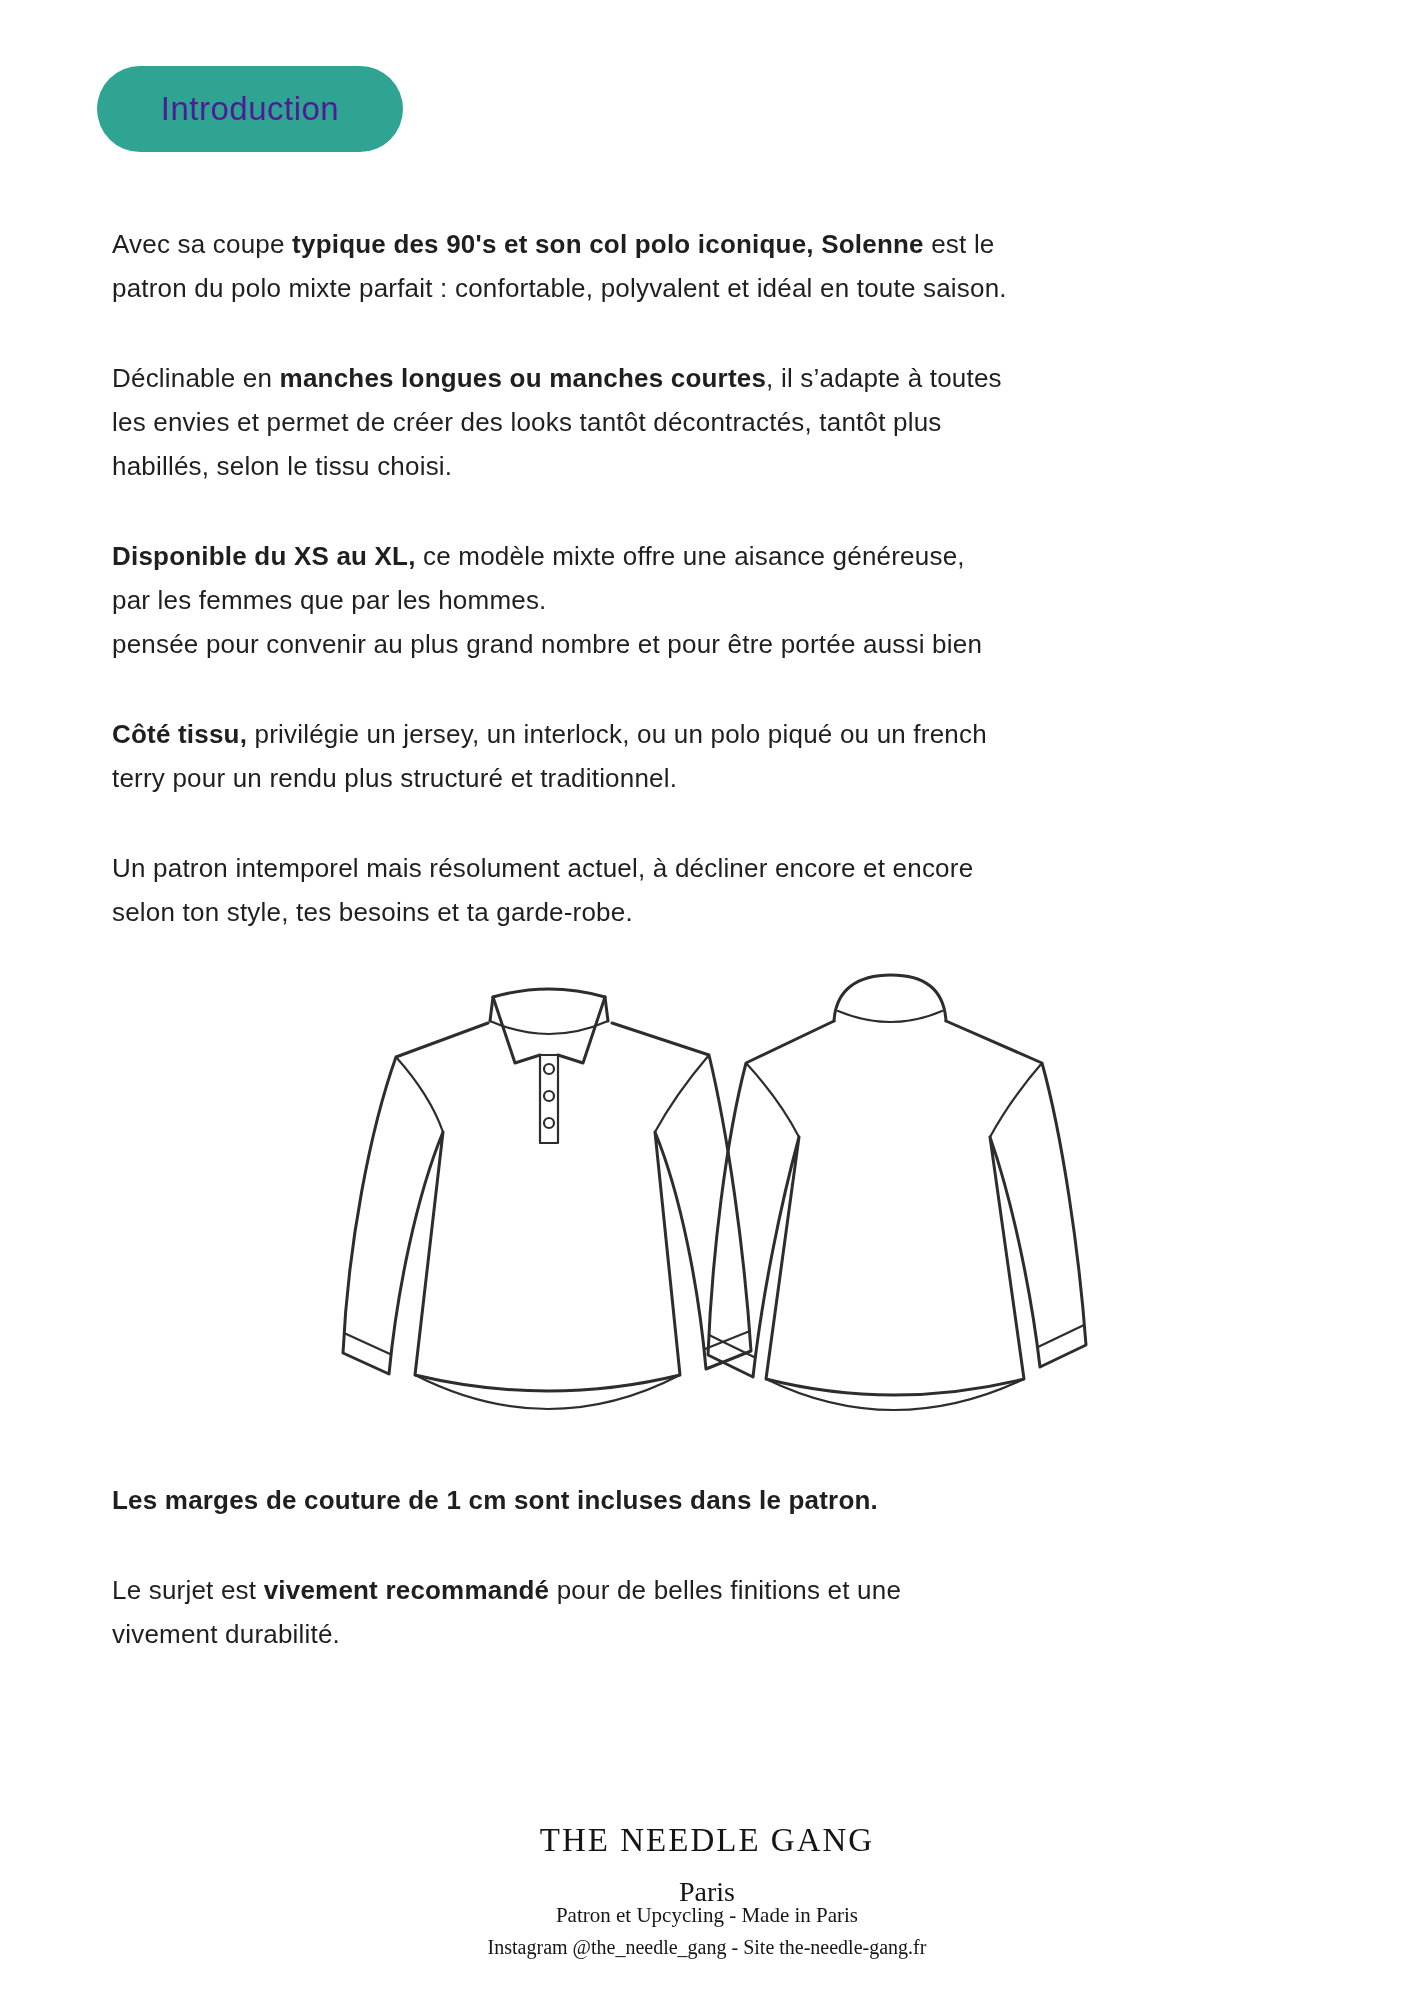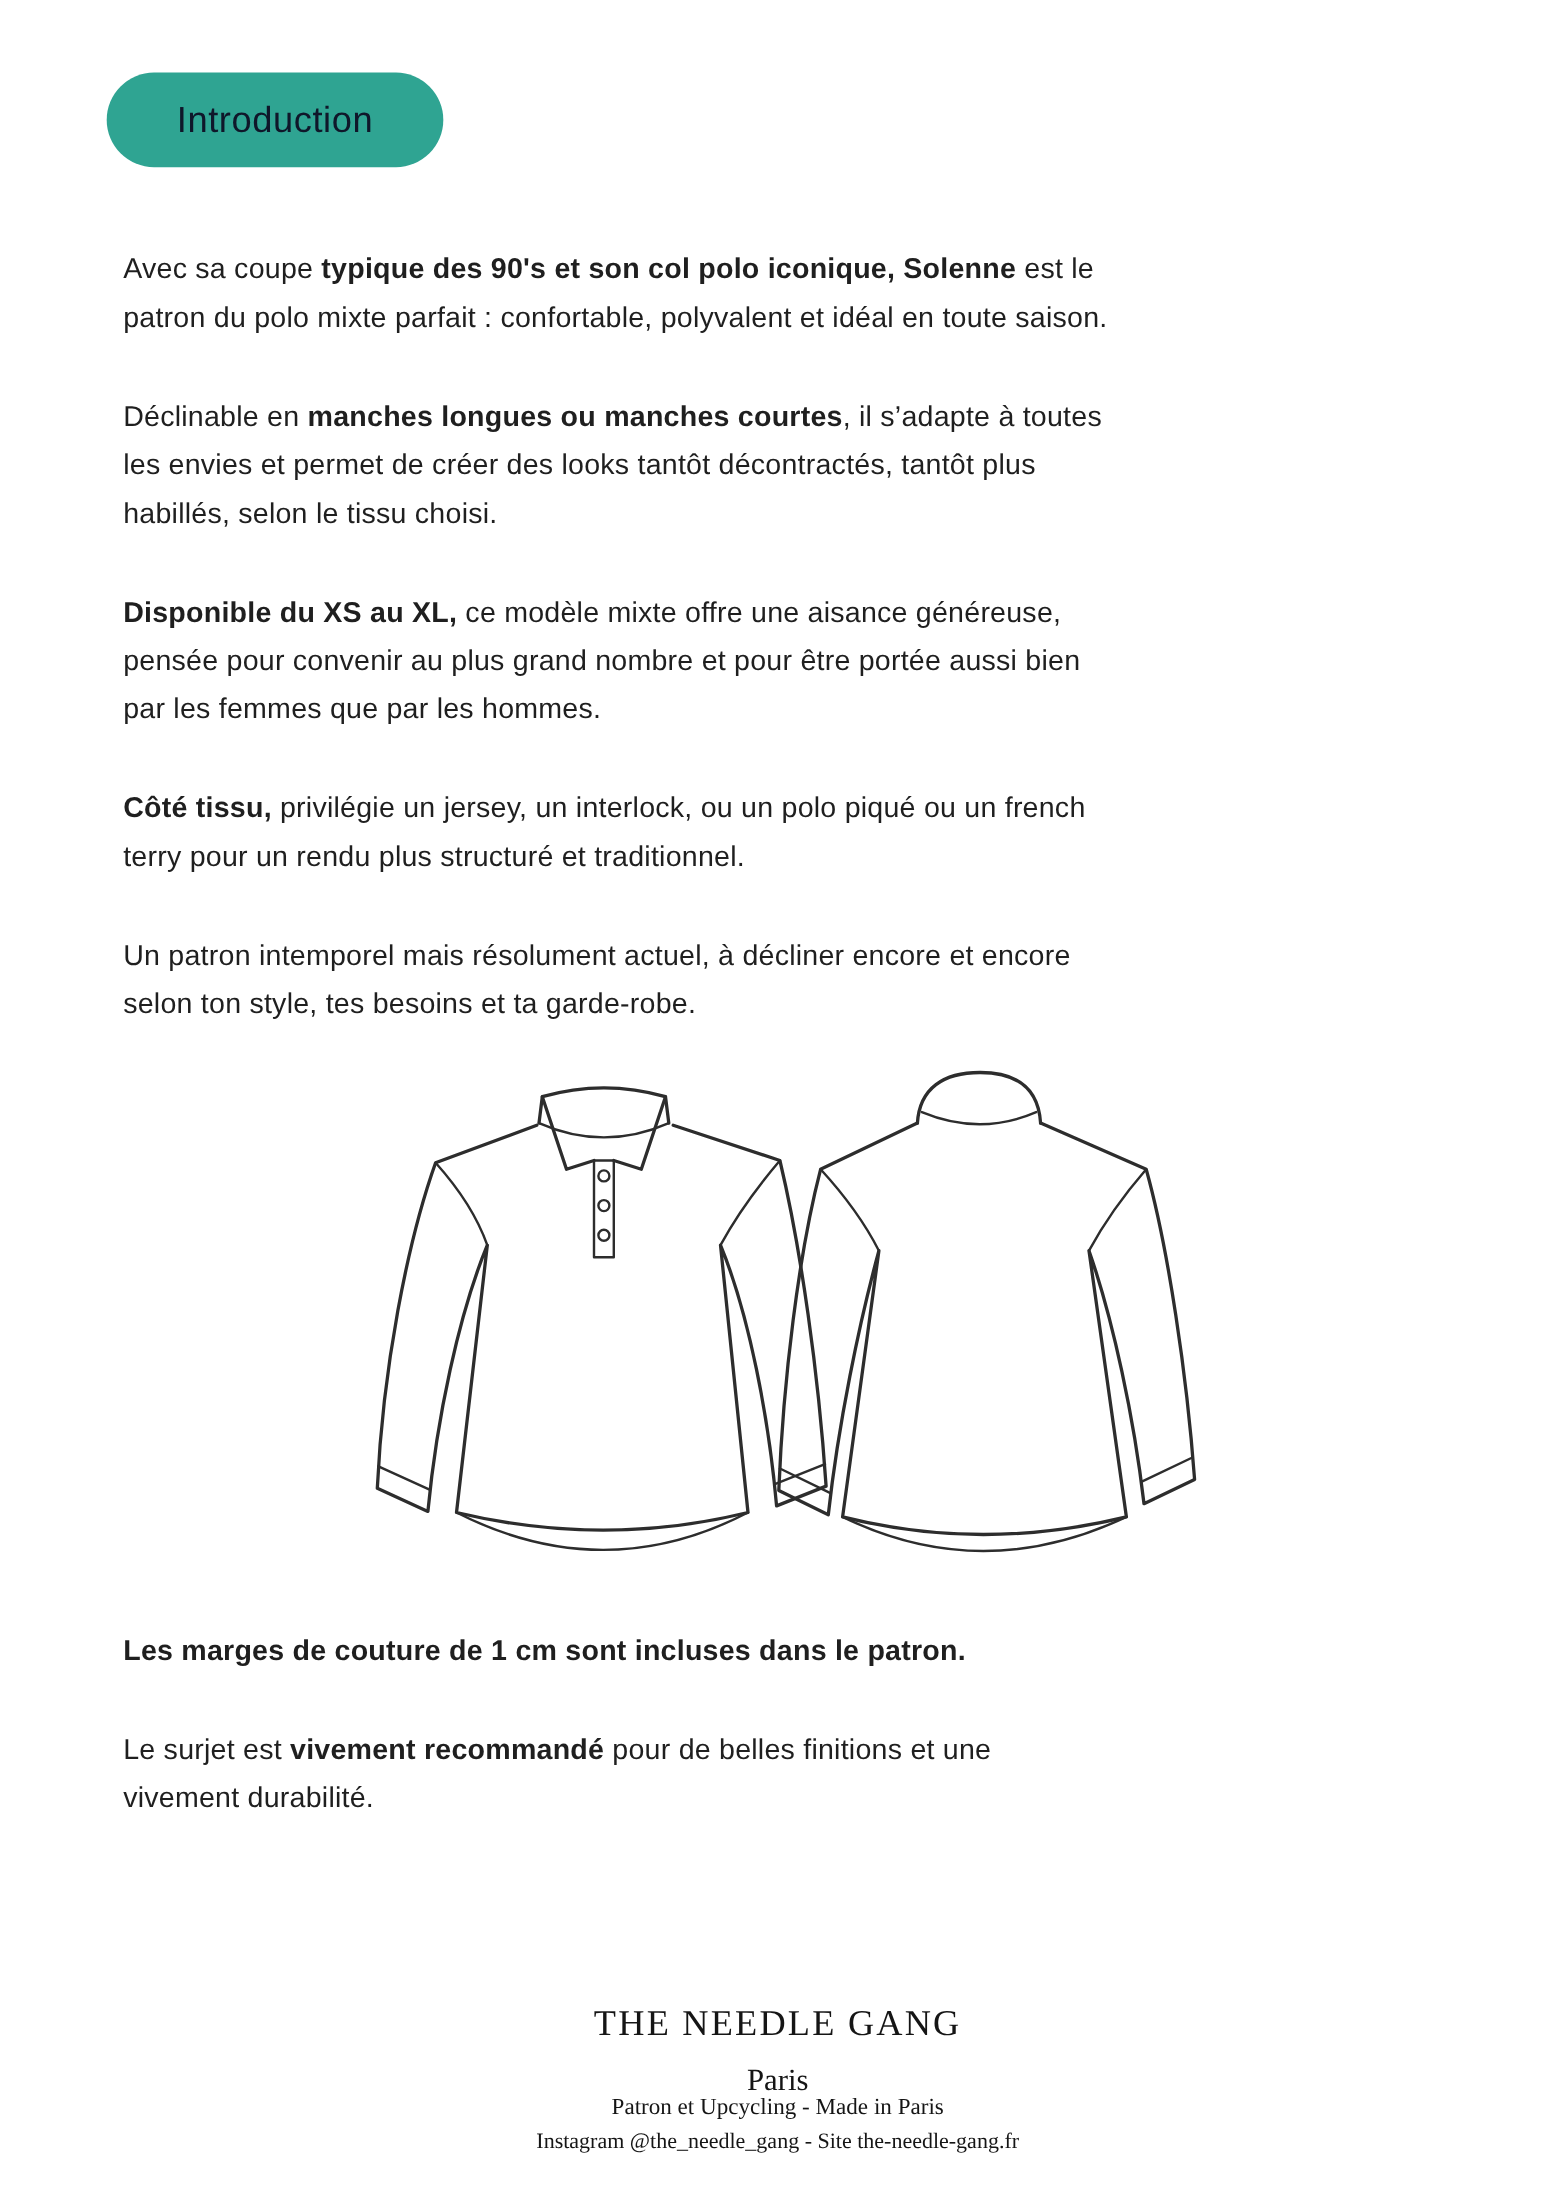--- a/index.html
+++ b/index.html
@@ -30,38 +30,38 @@
   #brand{top:1822px;font-size:33px;letter-spacing:2px;}
   #city{top:1876px;font-size:28px;}
   #tagline{top:1903px;font-size:21px;}
   #contact{top:1936px;font-size:20px;}
 </style>
 </head>
 <body>
 
 <div class="page">
 
-  <div class="badge" style="background: rgb(47, 164, 146); color: #0f172a;">
+  <div class="badge" style="background: rgb(47, 164, 146); color: #4c1d95;">
     <span>Introduction</span>
   </div>
 
   <div class="content" id="intro-block">
       <p class="para">
         <span class="tline"><span>Avec sa coupe </span><strong>typique des 90's et son col polo iconique, Solenne</strong><span> est le</span></span>
         <span class="tline"><span>patron du polo mixte parfait : confortable, polyvalent et idéal en toute saison.</span></span>
       </p>
       <p class="para">
         <span class="tline"><span>Déclinable en </span><strong>manches longues ou manches courtes</strong><span>, il s’adapte à toutes</span></span>
         <span class="tline"><span>les envies et permet de créer des looks tantôt décontractés, tantôt plus</span></span>
         <span class="tline"><span>habillés, selon le tissu choisi.</span></span>
       </p>
       <p class="para">
         <span class="tline"><strong>Disponible du XS au XL,</strong><span> ce modèle mixte offre une aisance généreuse,</span></span>
+        <span class="tline"><span>par les femmes que par les hommes.</span></span>
         <span class="tline"><span>pensée pour convenir au plus grand nombre et pour être portée aussi bien</span></span>
-        <span class="tline"><span>par les femmes que par les hommes.</span></span>
       </p>
       <p class="para">
         <span class="tline"><strong>Côté tissu,</strong><span> privilégie un jersey, un interlock, ou un polo piqué ou un french</span></span>
         <span class="tline"><span>terry pour un rendu plus structuré et traditionnel.</span></span>
       </p>
       <p class="para">
         <span class="tline"><span>Un patron intemporel mais résolument actuel, à décliner encore et encore</span></span>
         <span class="tline"><span>selon ton style, tes besoins et ta garde-robe.</span></span>
       </p>
     </div>

